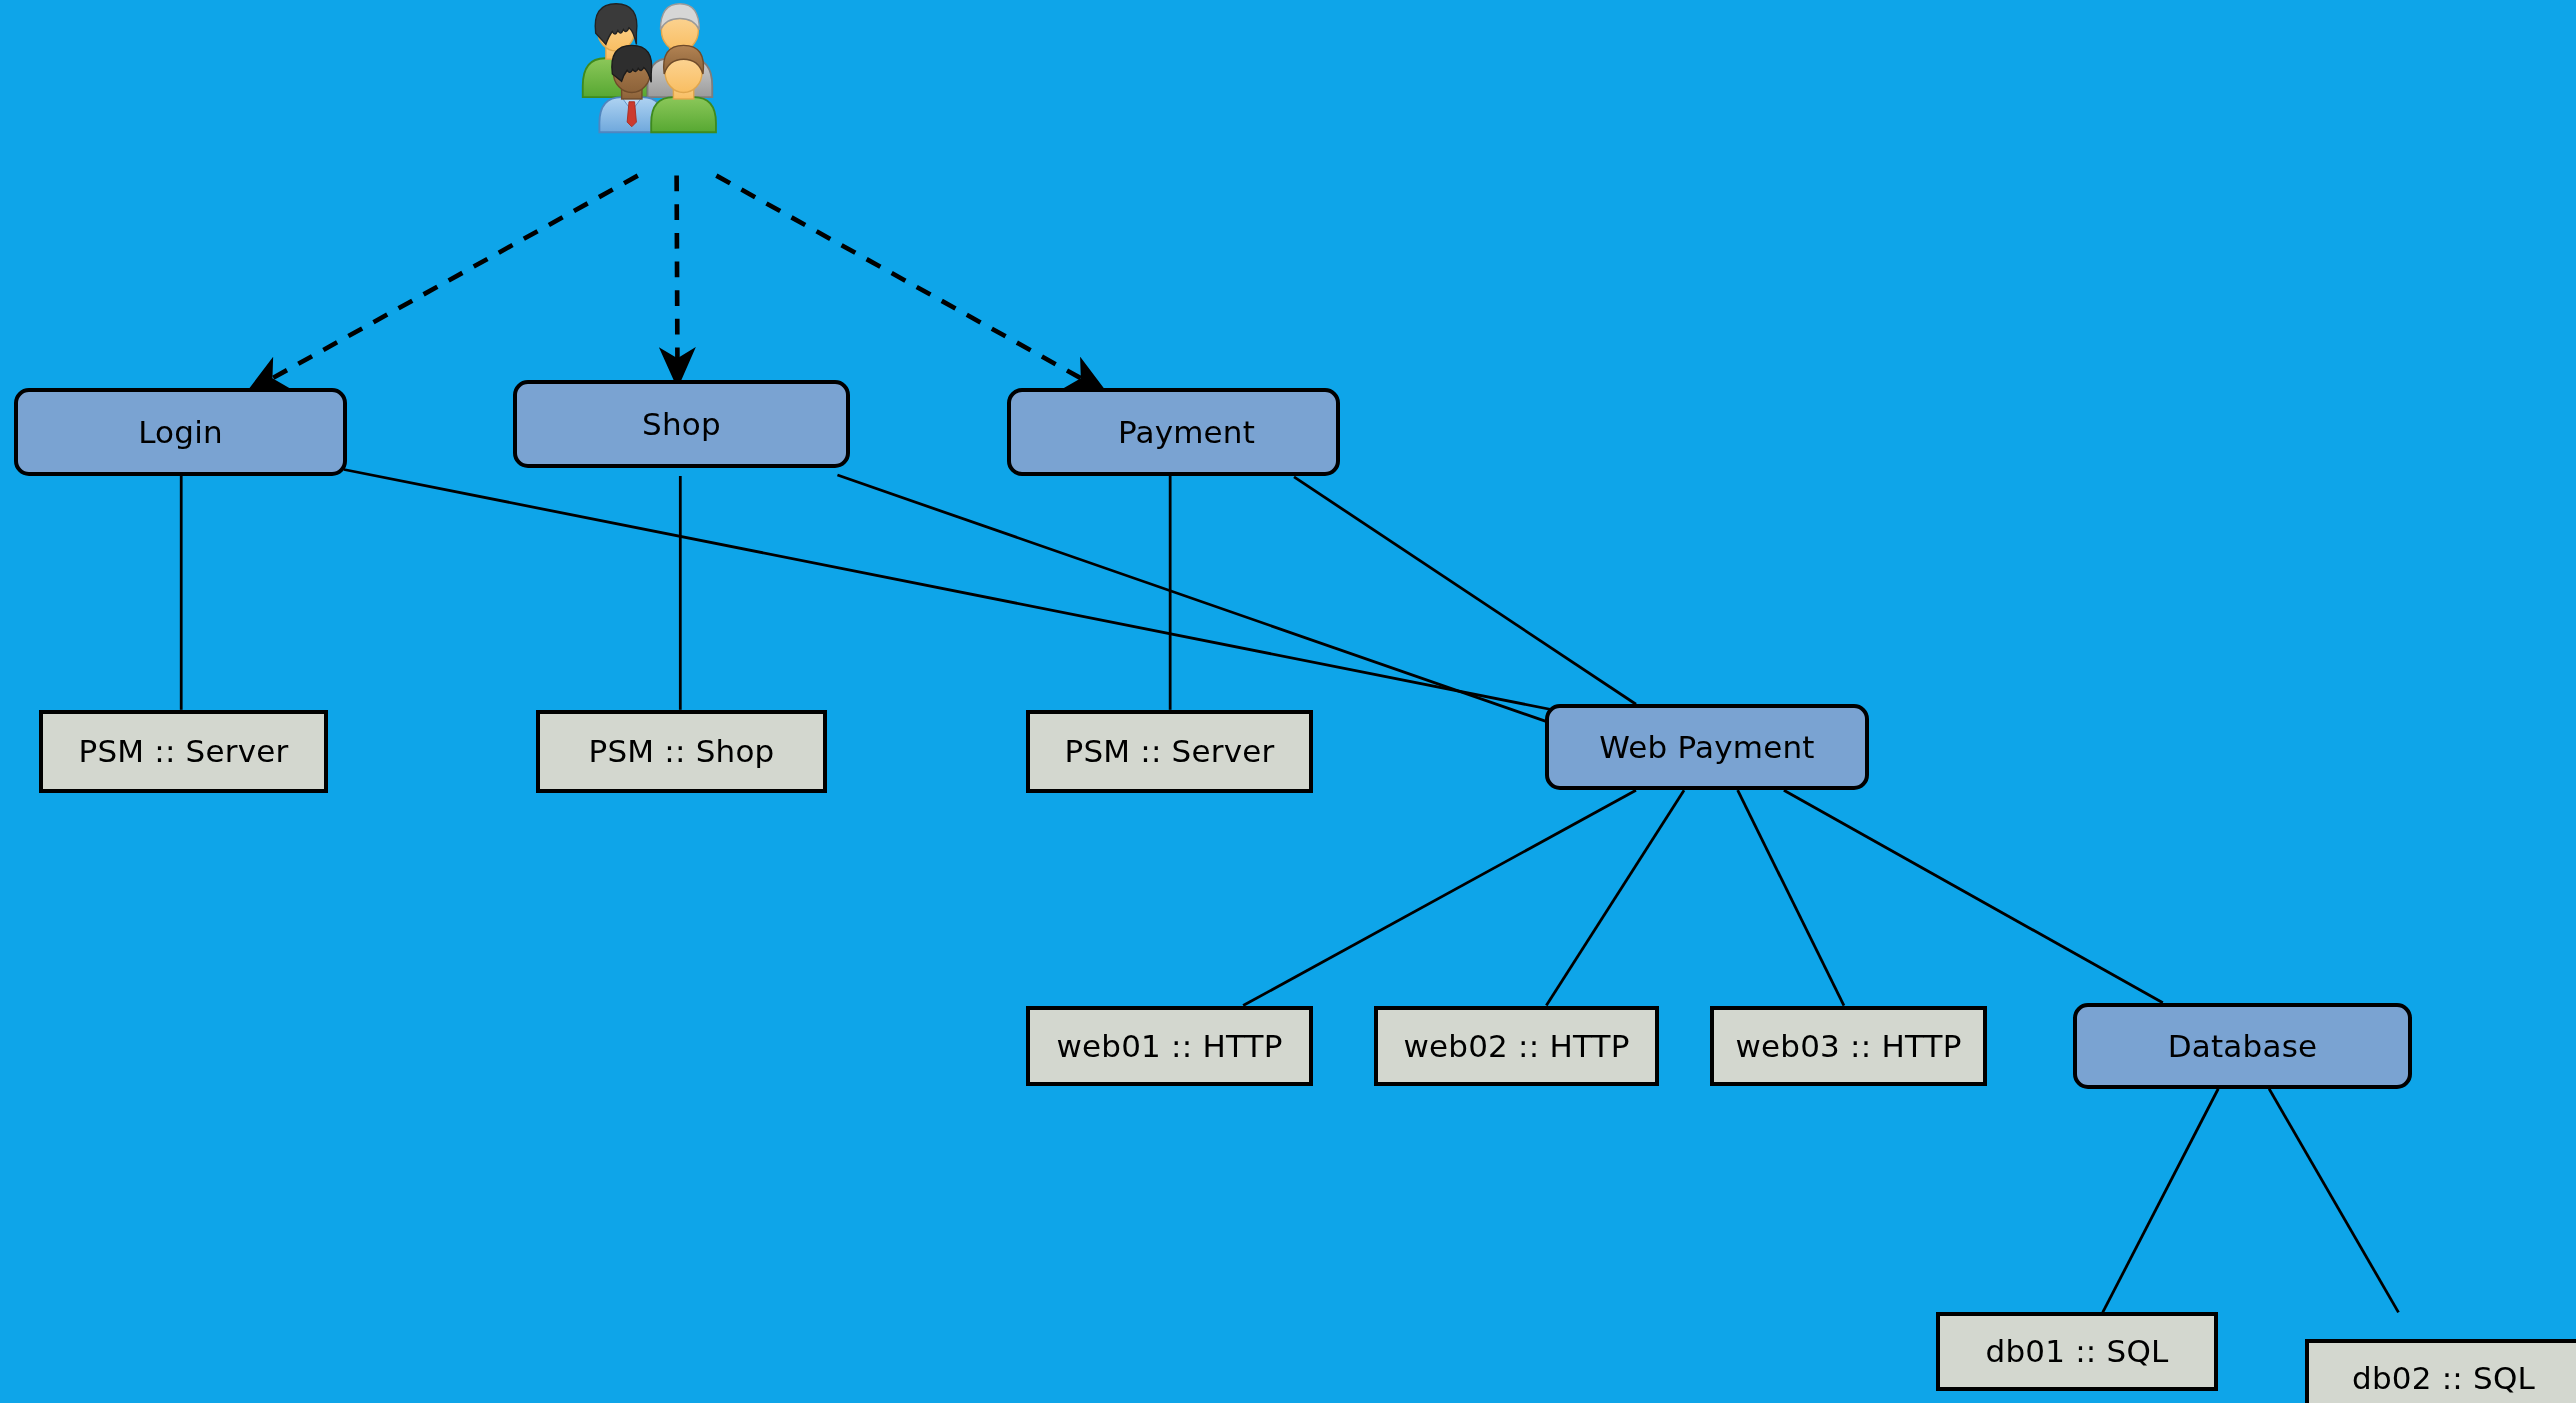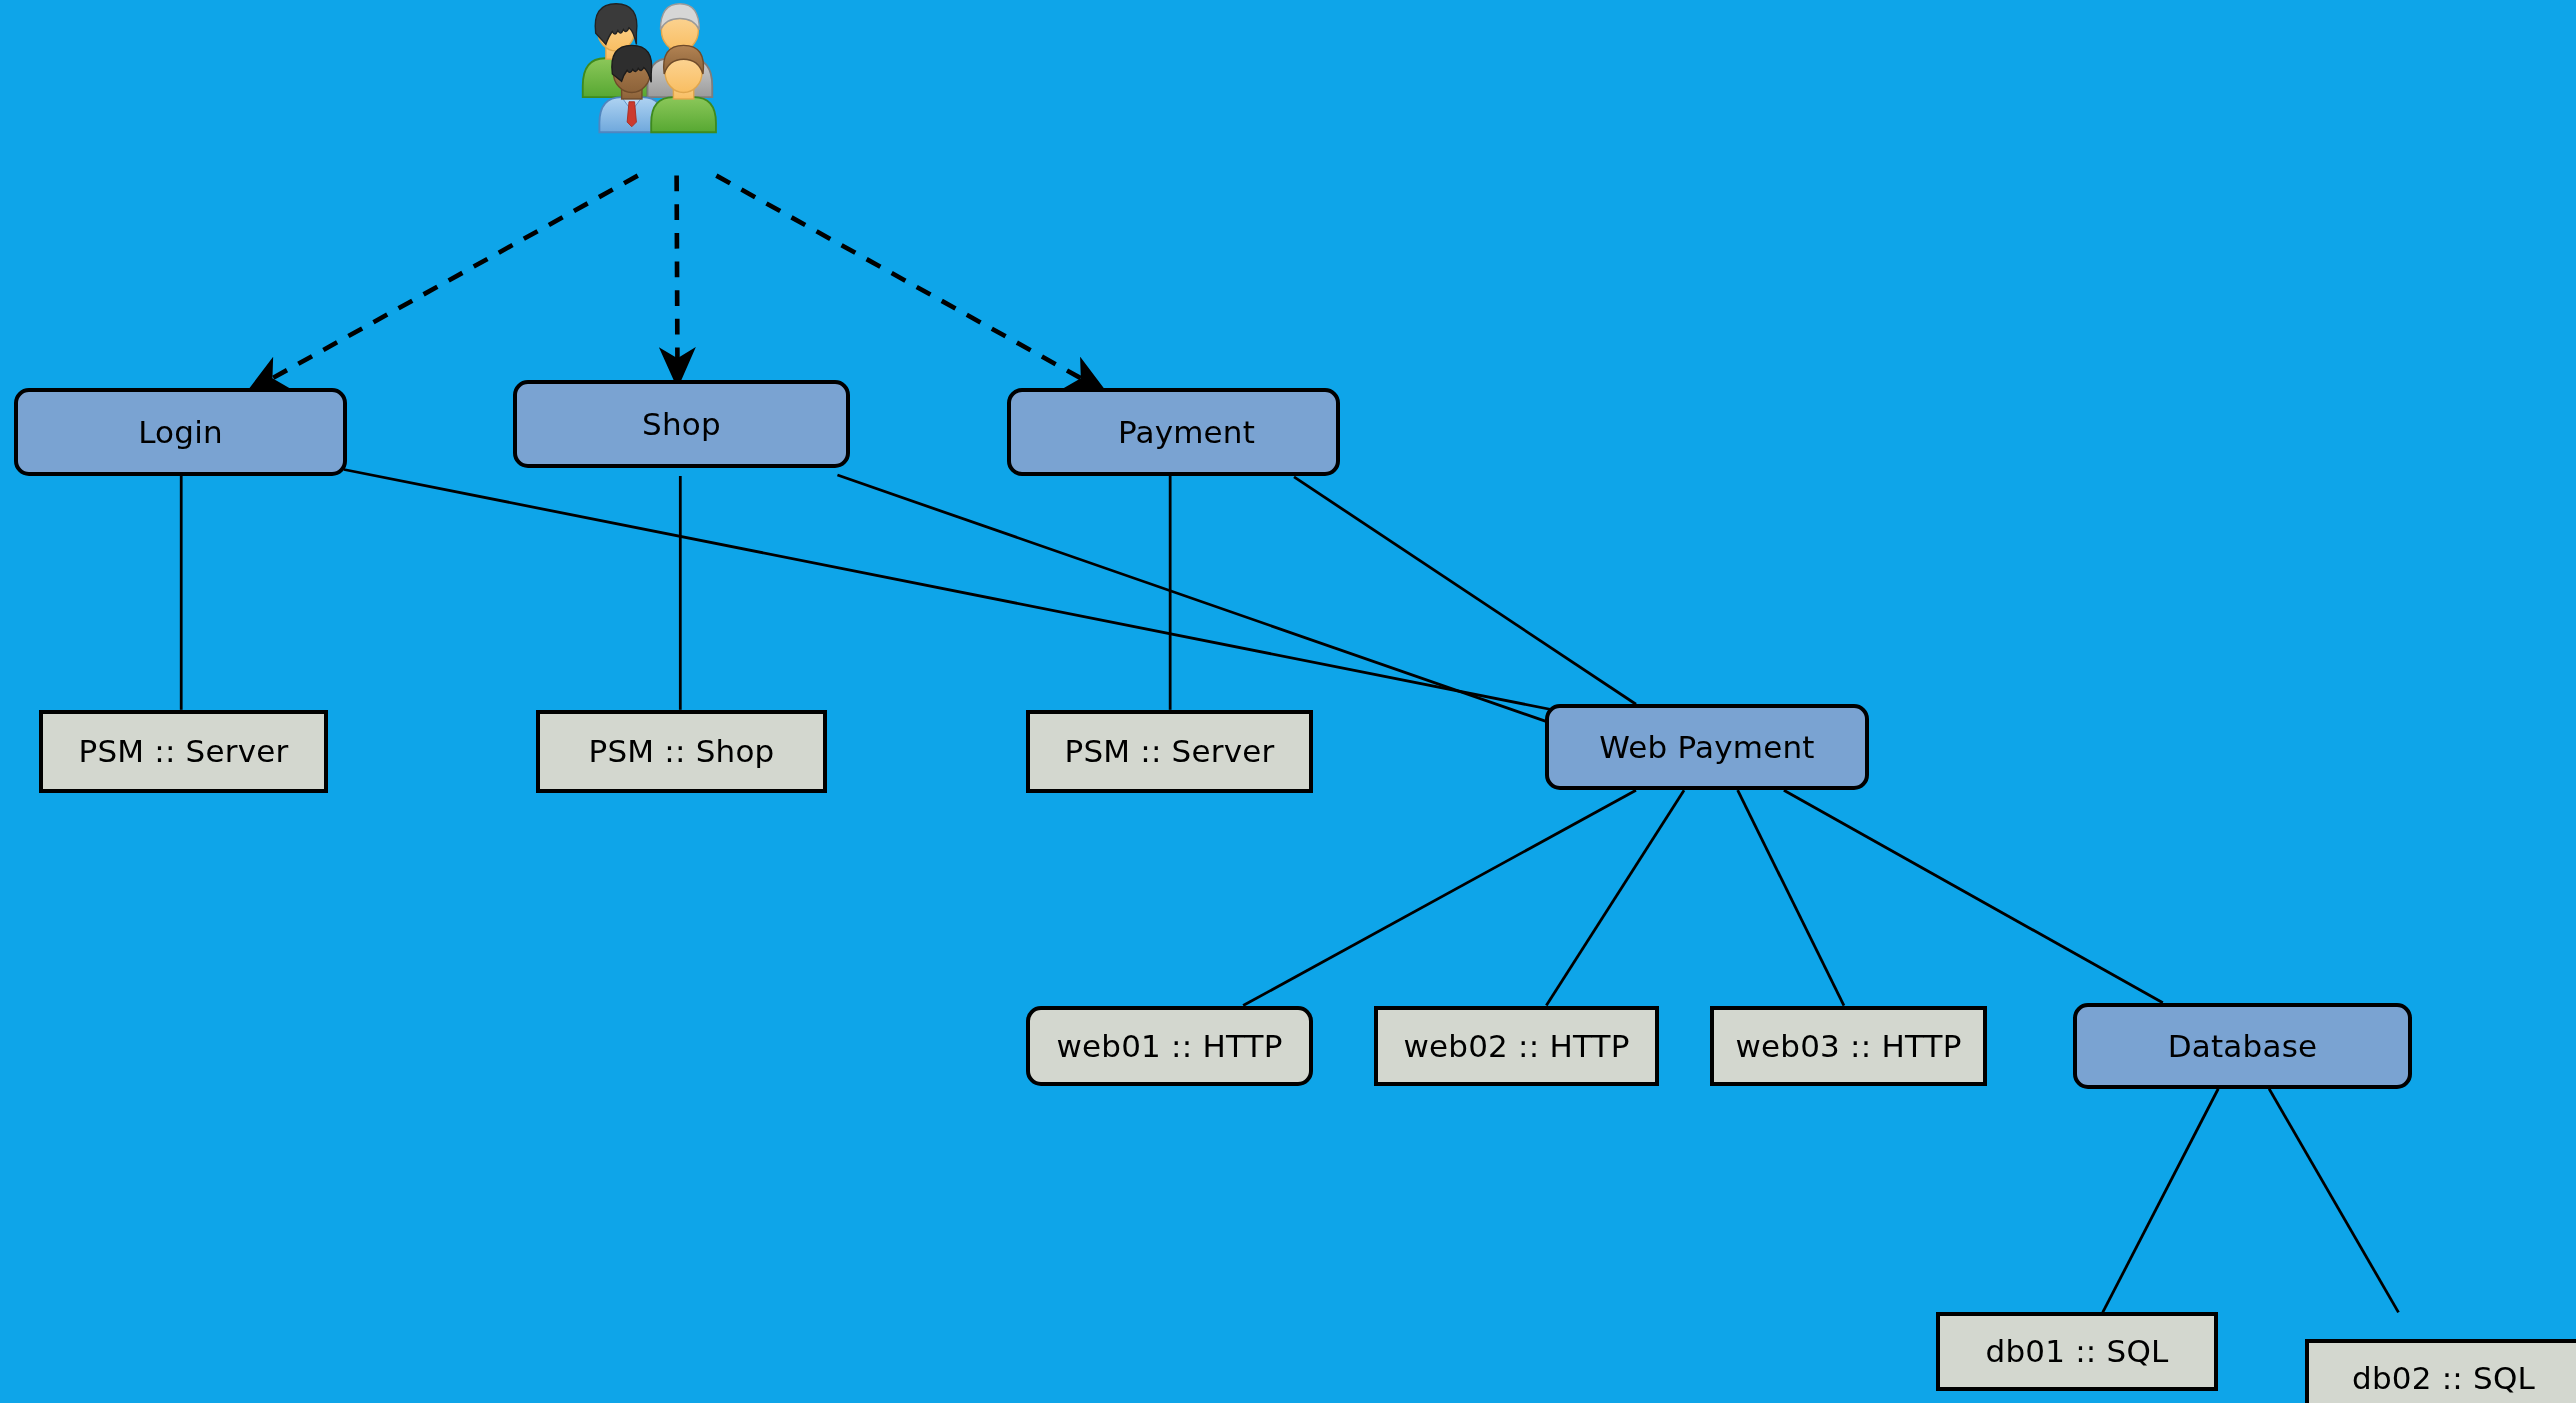--- a/index.html
+++ b/index.html
@@ -163,21 +163,21 @@
       </div>
       <div class="node artifact" style="left: 536px; top: 710px; width: 291px; height: 83px;">
         <span>PSM :: Shop</span>
       </div>
       <div class="node artifact" style="left: 1026px; top: 710px; width: 287px; height: 83px;">
         <span>PSM :: Server</span>
       </div>
       <div class="node component" style="left: 1545px; top: 704px; width: 324px; height: 86px;">
         <span>Web Payment</span>
       </div>
-      <div class="node artifact" style="left: 1026px; top: 1006px; width: 287px; height: 80px; border-radius: 15px;">
+      <div class="node artifact" style="left: 1026px; top: 1006px; width: 287px; height: 80px;">
         <span>web01 :: HTTP</span>
       </div>
       <div class="node artifact" style="left: 1374px; top: 1006px; width: 285px; height: 80px;">
         <span>web02 :: HTTP</span>
       </div>
       <div class="node artifact" style="left: 1710px; top: 1006px; width: 277px; height: 80px; justify-content: center;">
         <span>web03 :: HTTP</span>
       </div>
       <div class="node component" style="left: 2073px; top: 1003px; width: 339px; height: 86px;">
         <span>Database</span>

